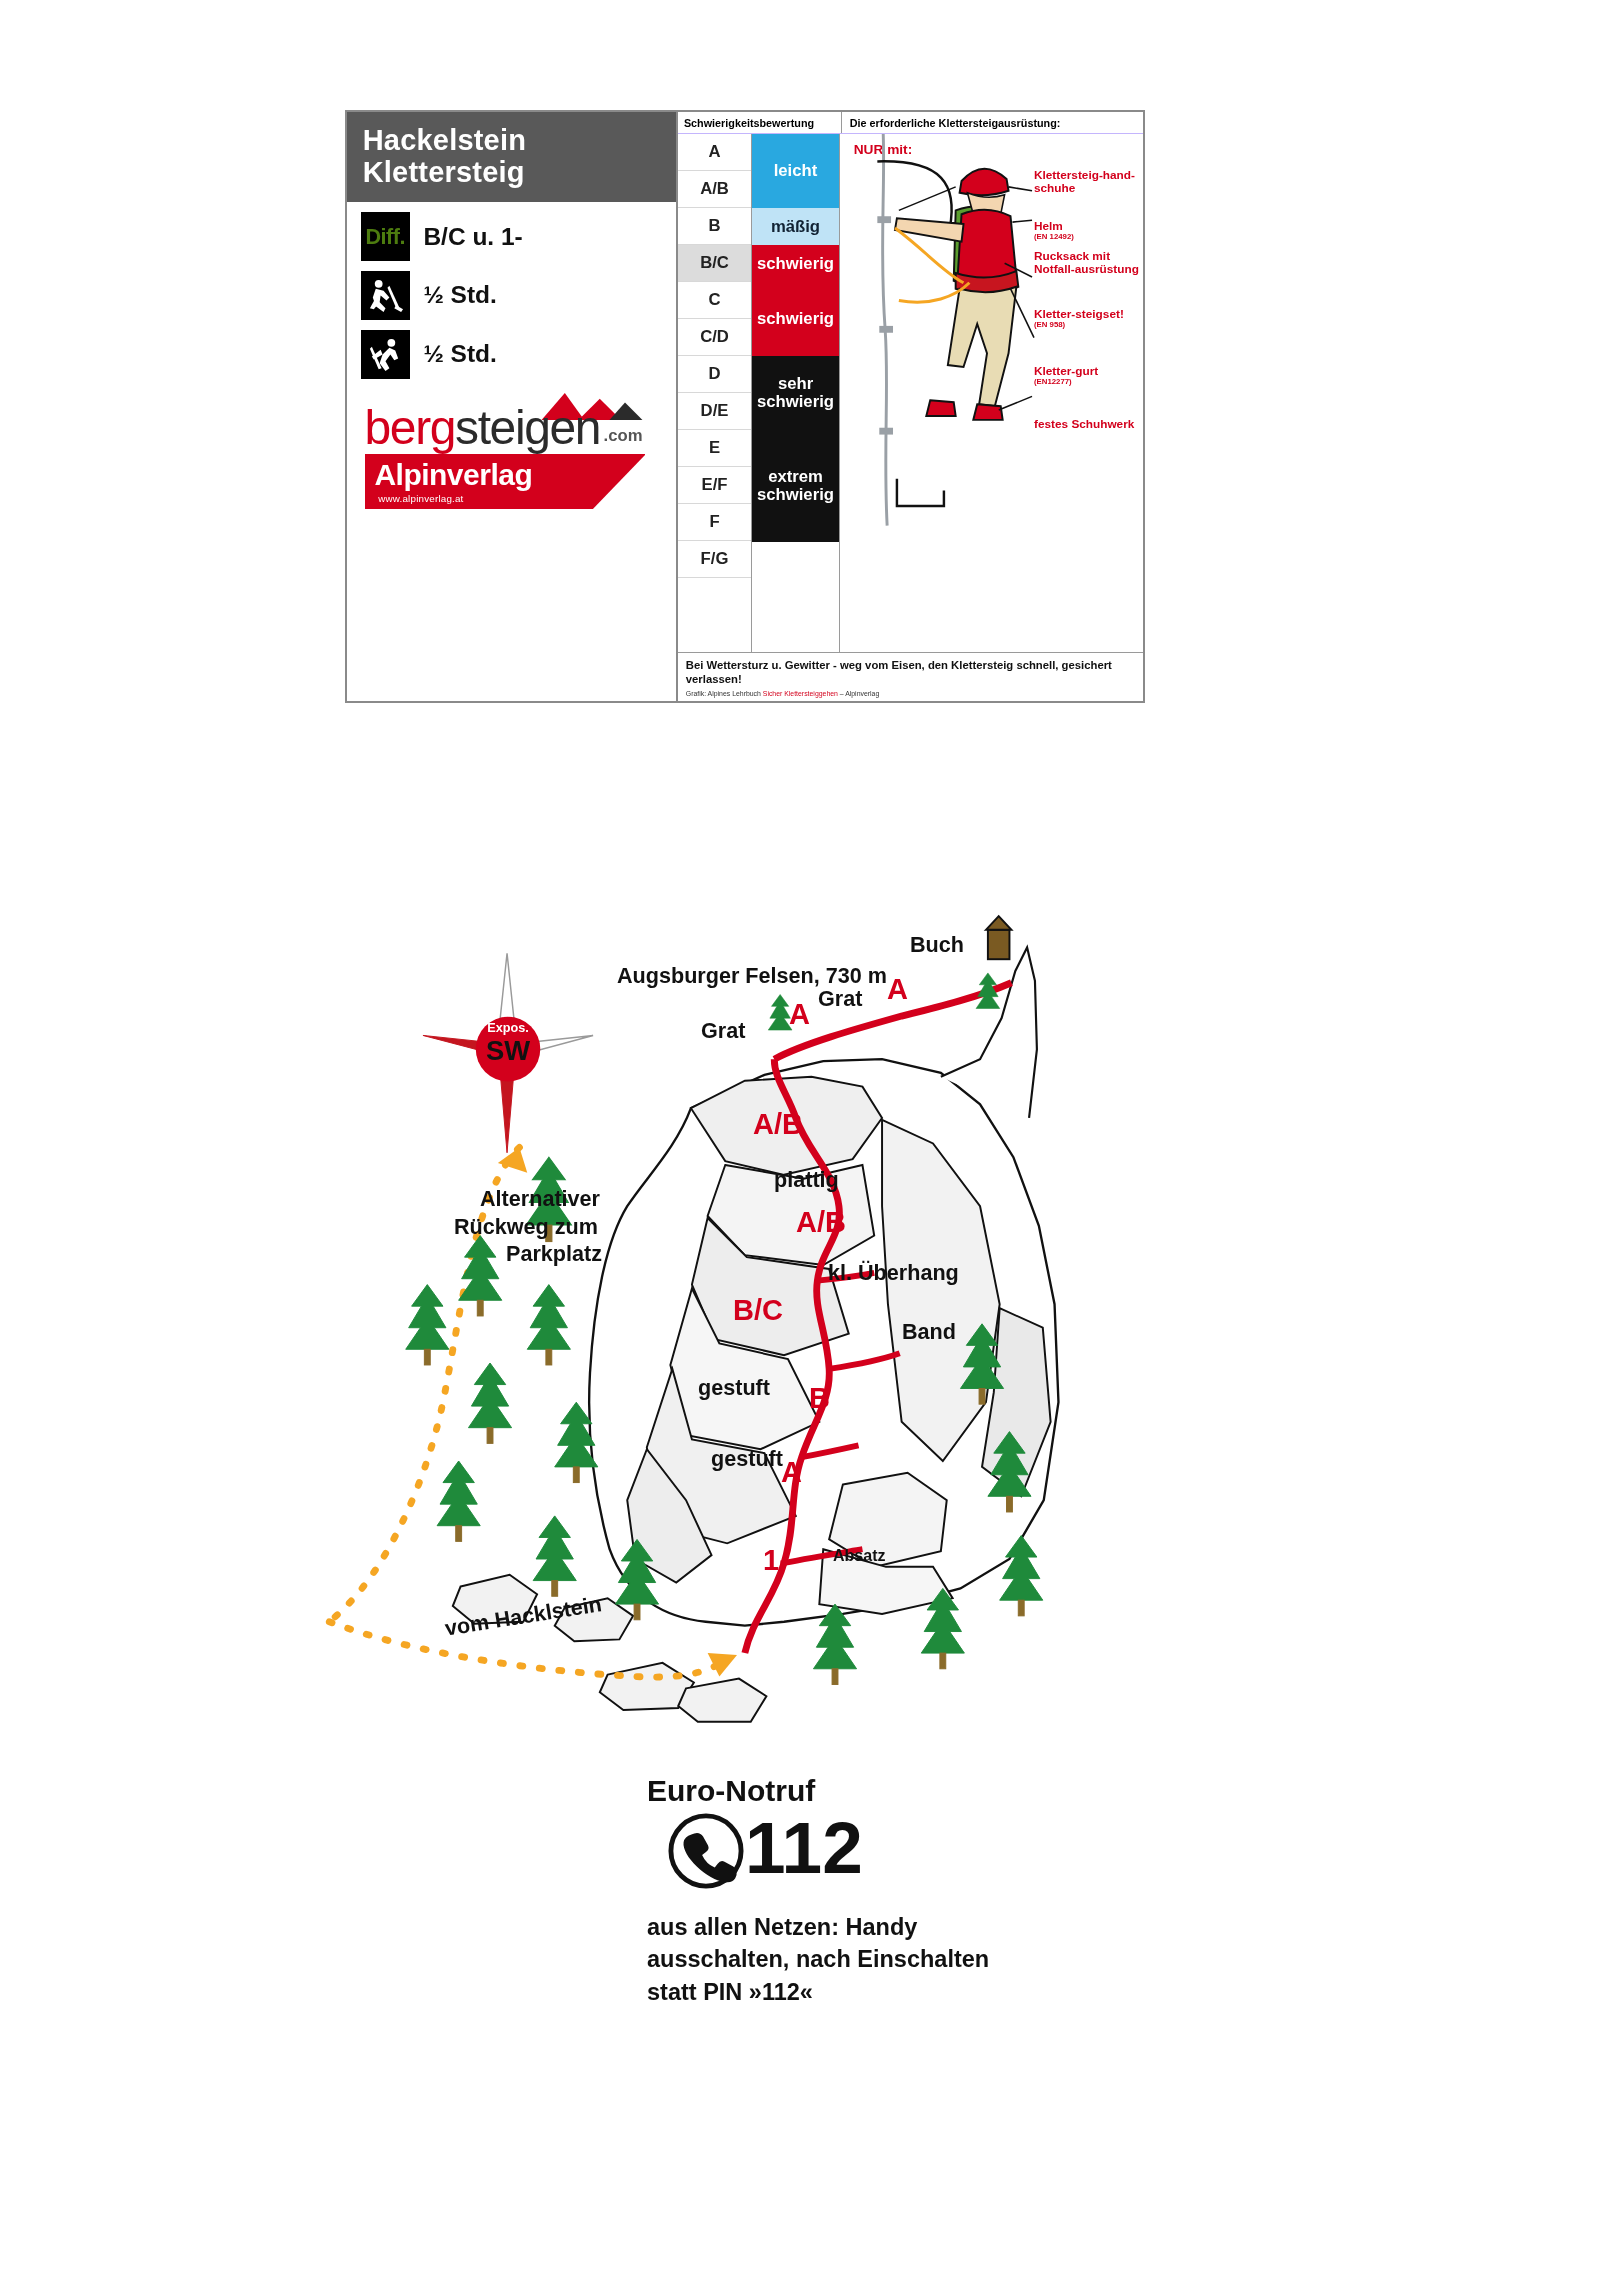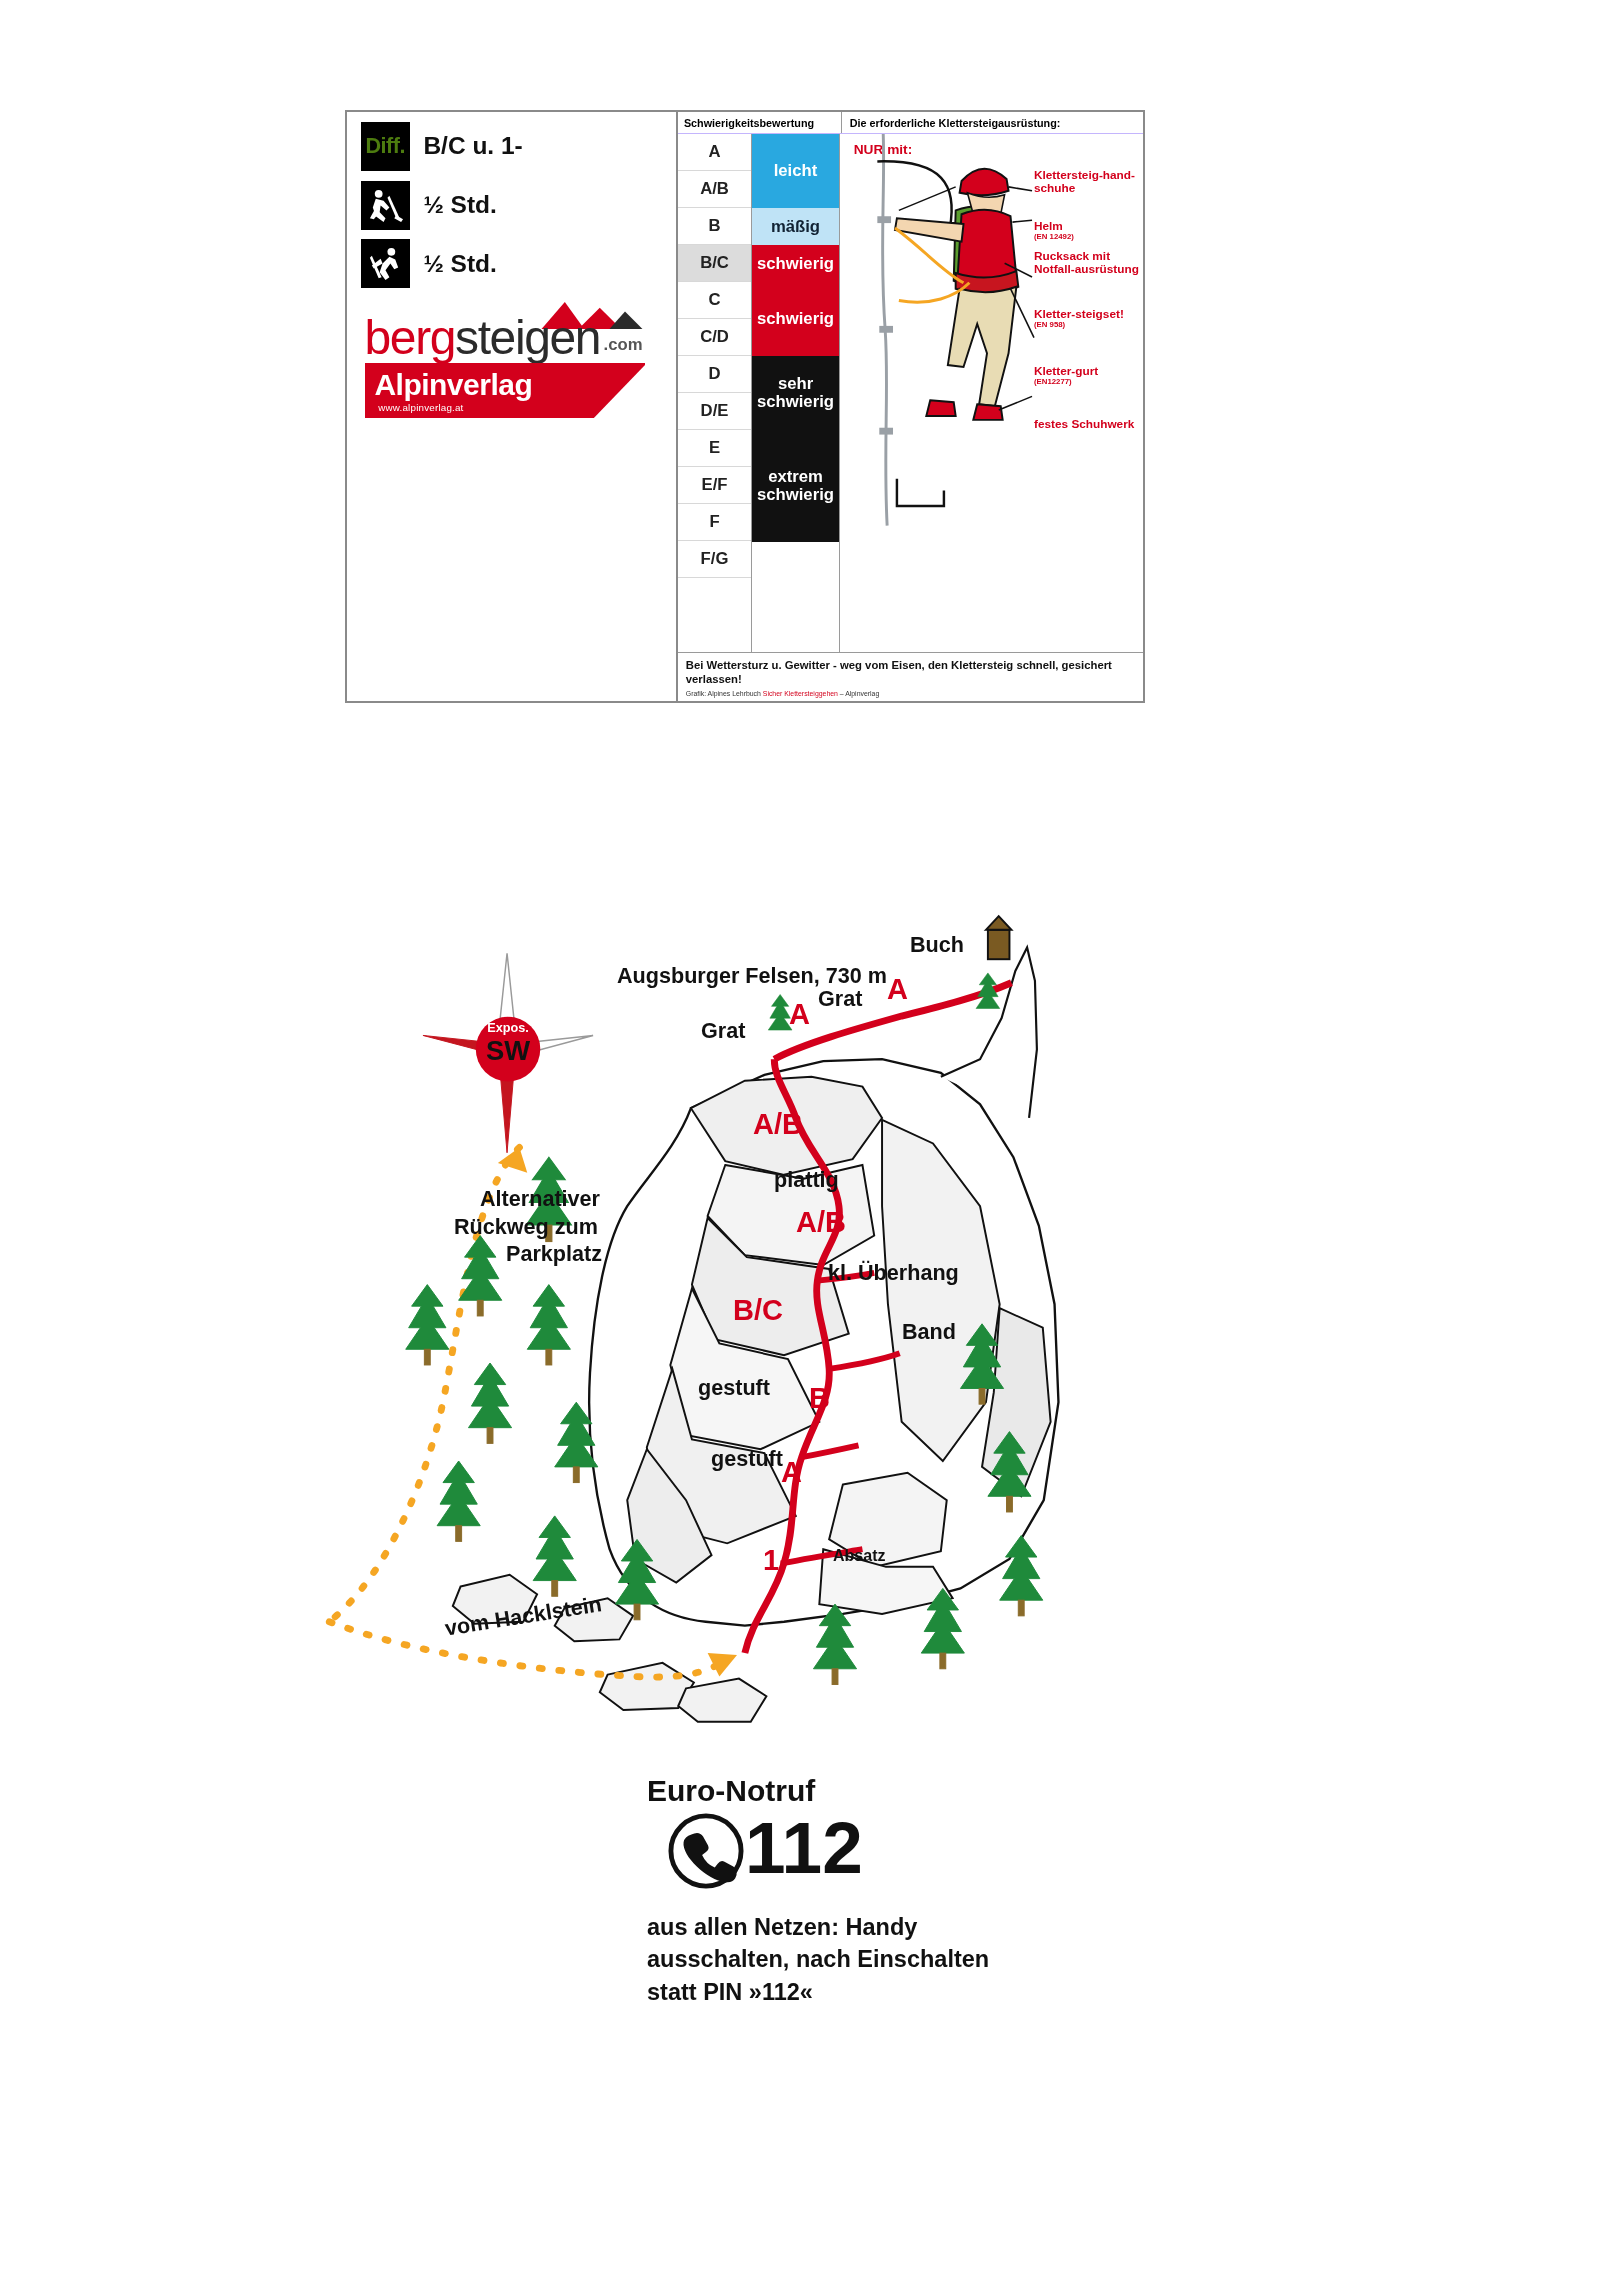--- a/index.html
+++ b/index.html
@@ -139,20 +139,24 @@
   }
   #emergency .phone{position:absolute;left:668px;top:39px;}
   #emergency .note{
     position:absolute;left:647px;top:137px;font-size:23.5px;font-weight:bold;color:#111;line-height:1.38;
   }
 </style>
 </head>
 <body>
 
 <div id="info-panel">
+  <div id="info-header">
+    <div class="l1">Hackelstein</div>
+    <div class="l2">Klettersteig</div>
+  </div>
   <div id="info-body">
 
 
     <div class="info-row">
       <div class="info-ico diff">Diff.</div>
       <div class="info-txt">B/C u. 1-</div>
     </div>
 
     <div class="info-row">
       <div class="info-ico">

